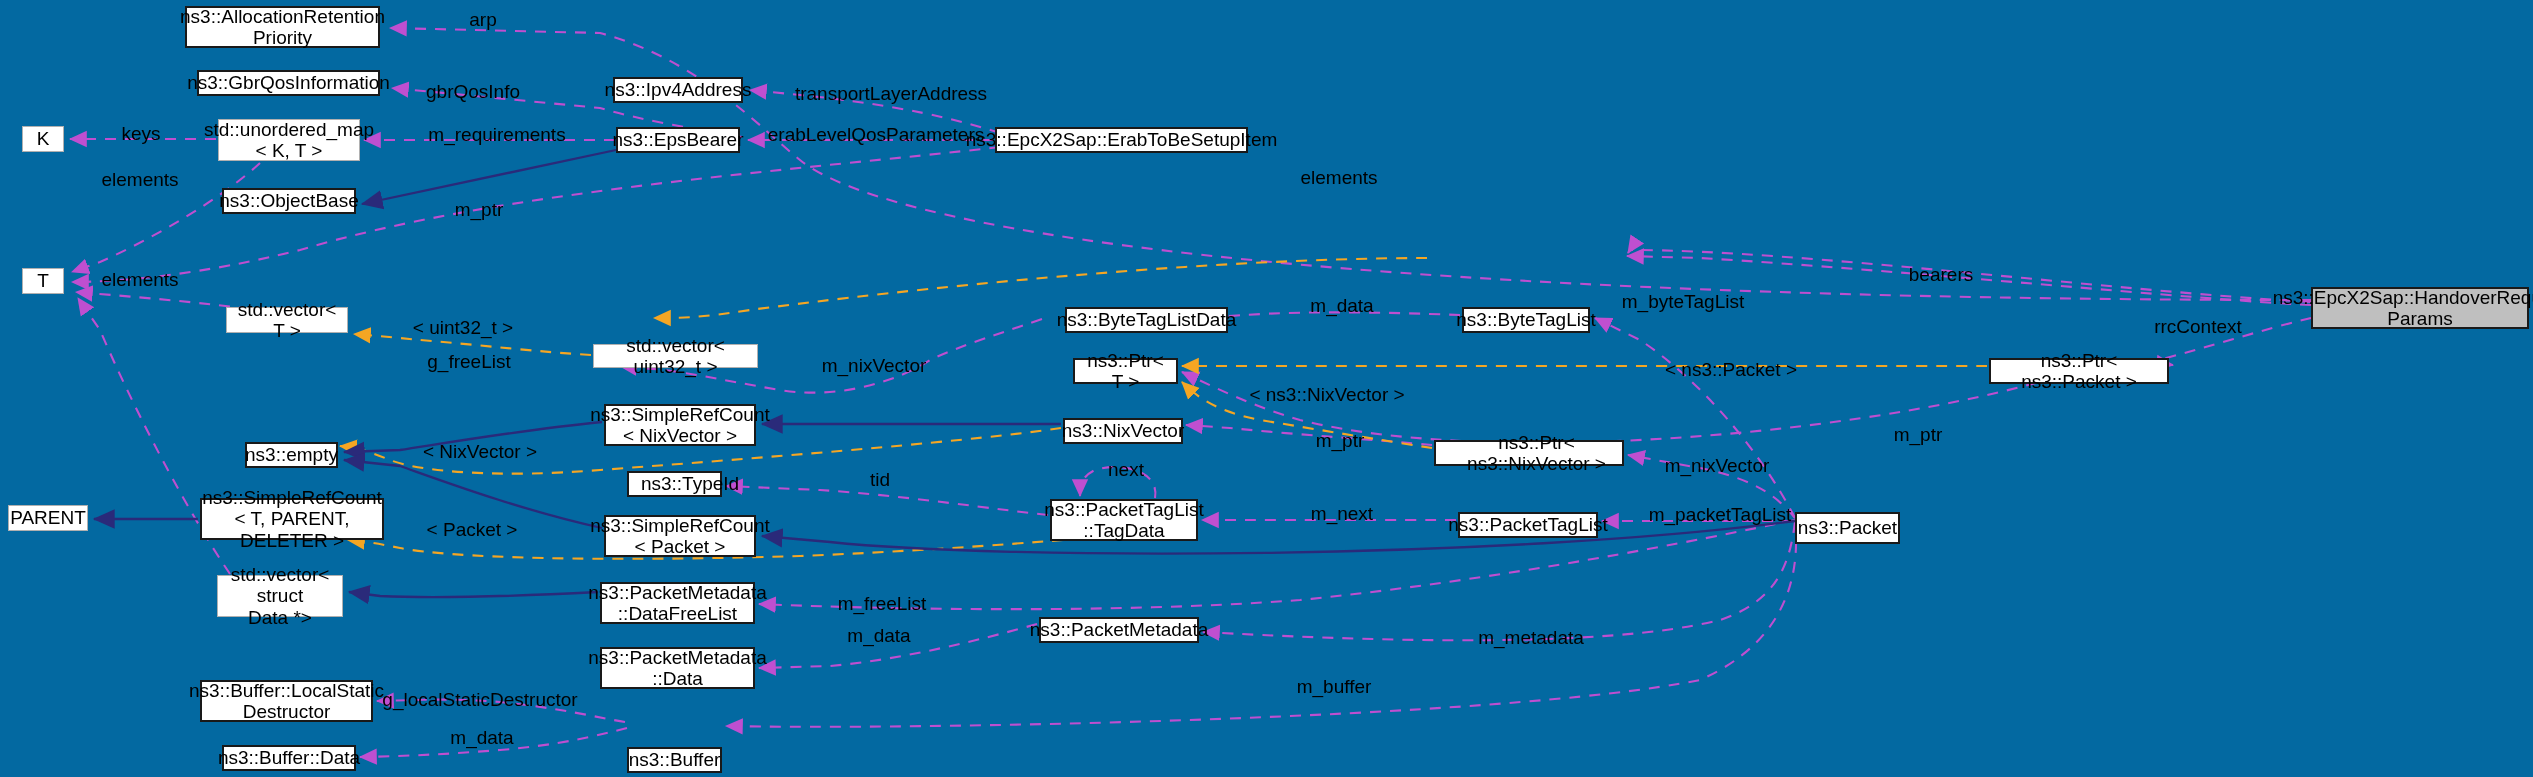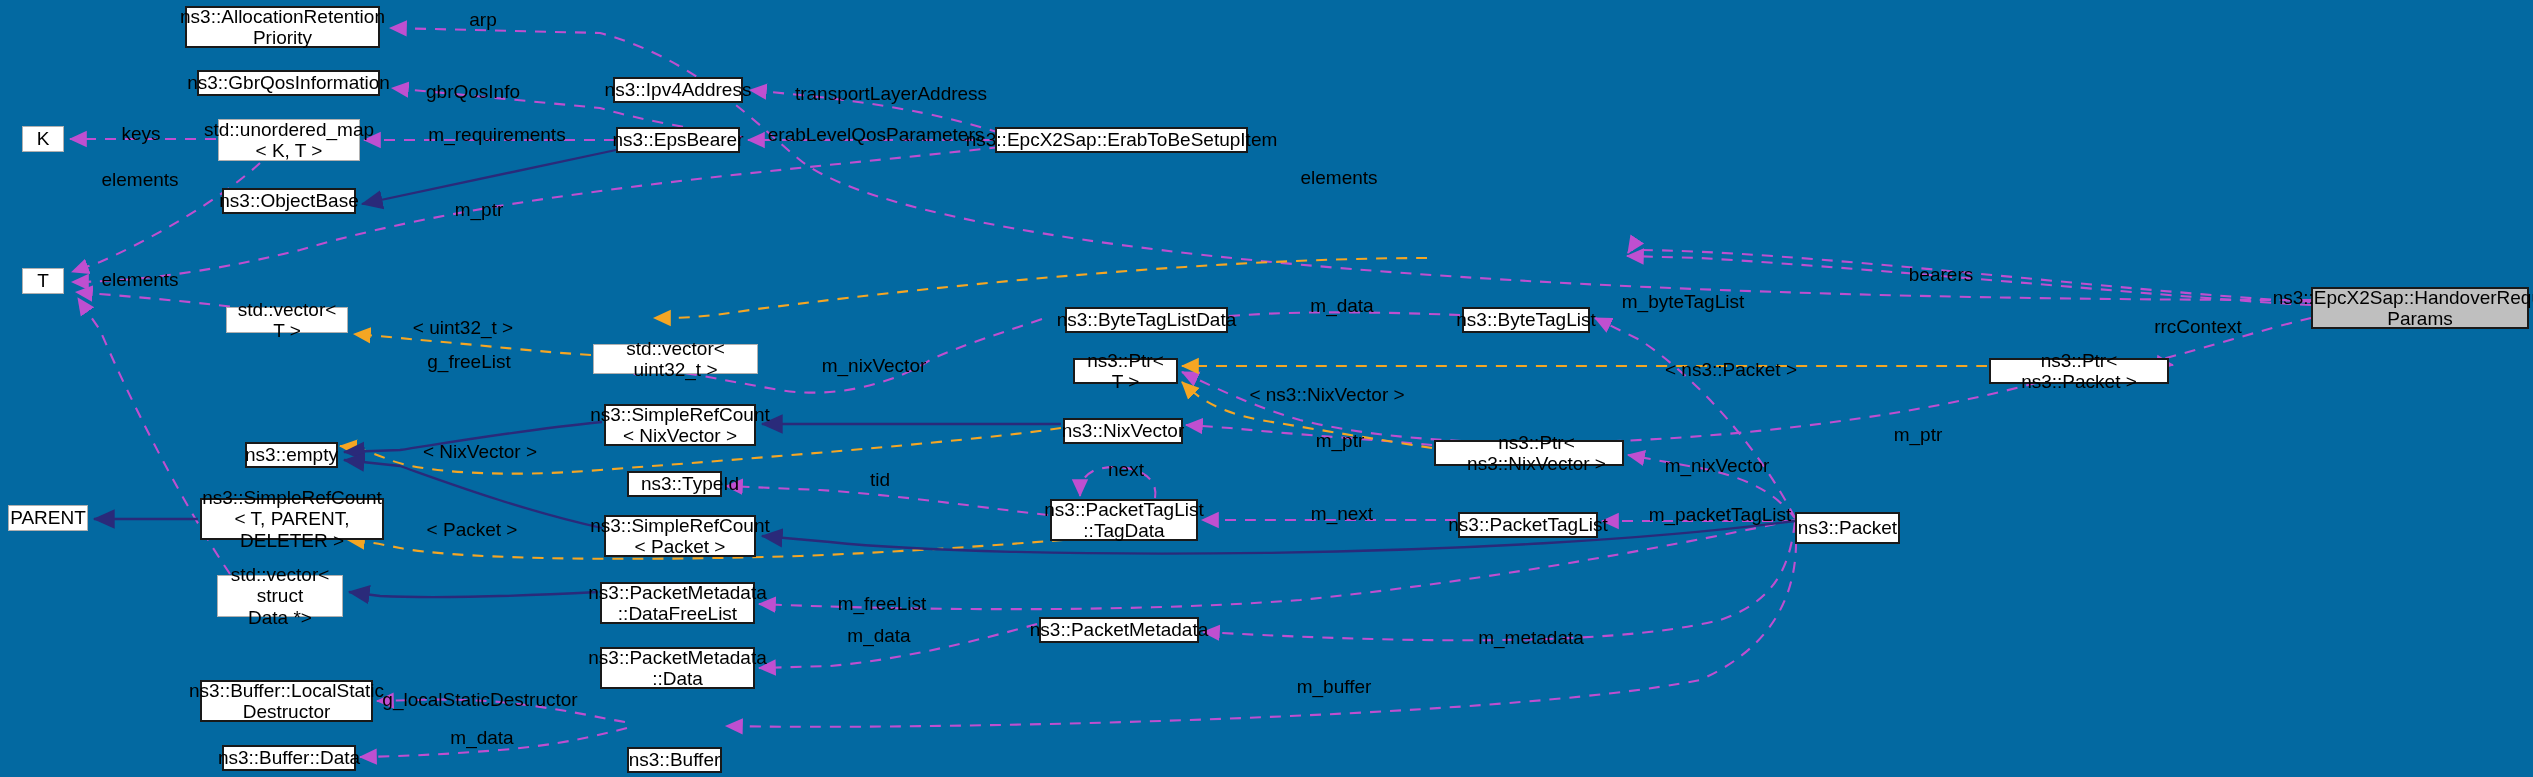--- a/index.html
+++ b/index.html
@@ -133,21 +133,21 @@
   <div class="node solid" style="left: 197px; top: 70px; width: 183px; height: 26px;">ns3::GbrQosInformation</div>
   <div class="node light" style="left: 22px; top: 126px; width: 42px; height: 26px;">K</div>
   <div class="node light" style="left: 218px; top: 119px; width: 142px; height: 42px;">std::unordered_map
 &lt; K, T &gt;</div>
   <div class="node solid" style="left: 222px; top: 188px; width: 134px; height: 26px;">ns3::ObjectBase</div>
   <div class="node solid" style="left: 616px; top: 127px; width: 124px; height: 26px;">ns3::EpsBearer</div>
   <div class="node solid" style="left: 613px; top: 77px; width: 130px; height: 26px;">ns3::Ipv4Address</div>
   <div class="node solid" style="left: 995px; top: 127px; width: 253px; height: 26px;">ns3::EpcX2Sap::ErabToBeSetupItem</div>
   <div class="node light" style="left: 22px; top: 268px; width: 42px; height: 26px;">T</div>
   <div class="node light" style="left: 226px; top: 307px; width: 122px; height: 26px;">std::vector&lt; T &gt;</div>
-  <div class="node light" style="left: 593px; top: 344px; width: 165px; height: 30px;">std::vector&lt; uint32_t &gt;</div>
+  <div class="node light" style="left: 593px; top: 344px; width: 165px; height: 24px;">std::vector&lt; uint32_t &gt;</div>
   <div class="node solid" style="left: 1462px; top: 307px; width: 128px; height: 26px;">ns3::ByteTagList</div>
   <div class="node solid" style="left: 1042px; top: 307px; width: 163px; height: 26px; margin-left: 23px;">ns3::ByteTagListData</div>
   <div class="node solid" style="left: 1073px; top: 358px; width: 105px; height: 26px;">ns3::Ptr&lt; T &gt;</div>
   <div class="node solid" style="left: 1989px; top: 358px; width: 180px; height: 26px;">ns3::Ptr&lt; ns3::Packet &gt;</div>
   <div class="node solid" style="left: 604px; top: 404px; width: 152px; height: 42px;">ns3::SimpleRefCount
 &lt; NixVector &gt;</div>
   <div class="node solid" style="left: 1063px; top: 418px; width: 120px; height: 26px;">ns3::NixVector</div>
   <div class="node solid" style="left: 1434px; top: 440px; width: 190px; height: 26px; padding-left: 20px;">ns3::Ptr&lt; ns3::NixVector &gt;</div>
   <div class="node solid" style="left: 245px; top: 442px; width: 93px; height: 26px;">ns3::empty</div>
   <div class="node solid" style="left: 627px; top: 471px; width: 95px; height: 26px; padding-left: 36px;">ns3::TypeId</div>

